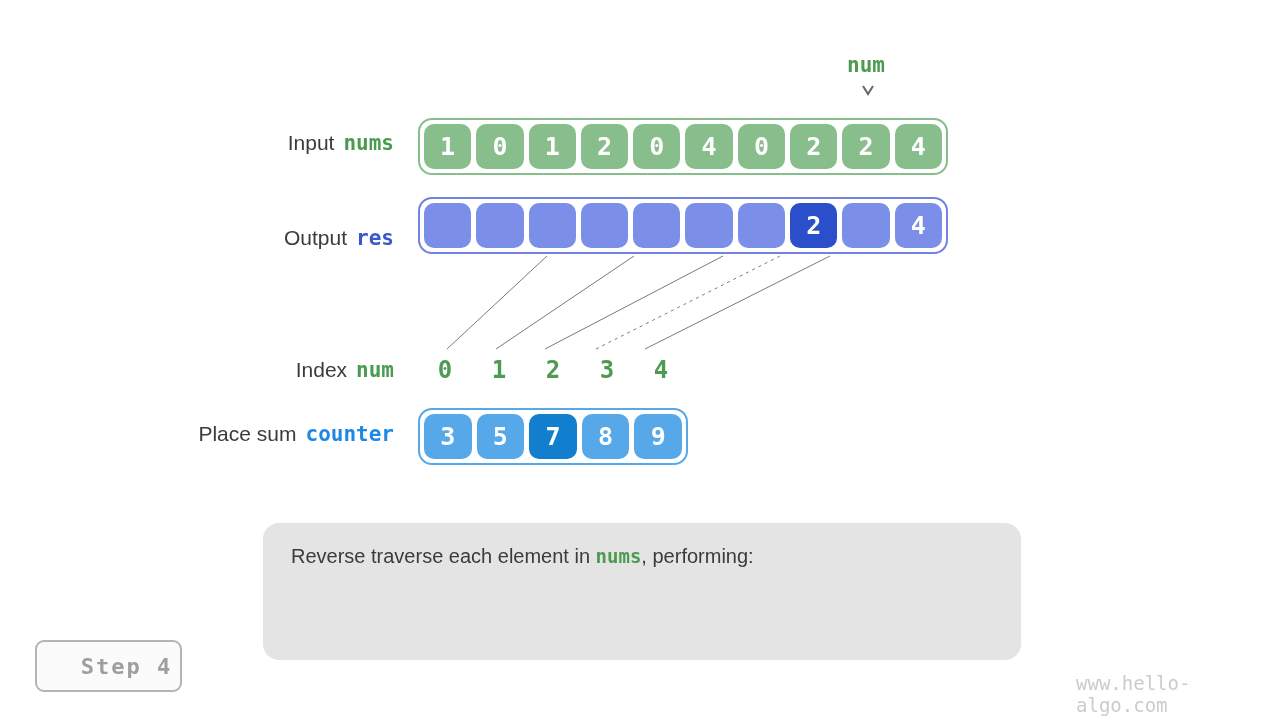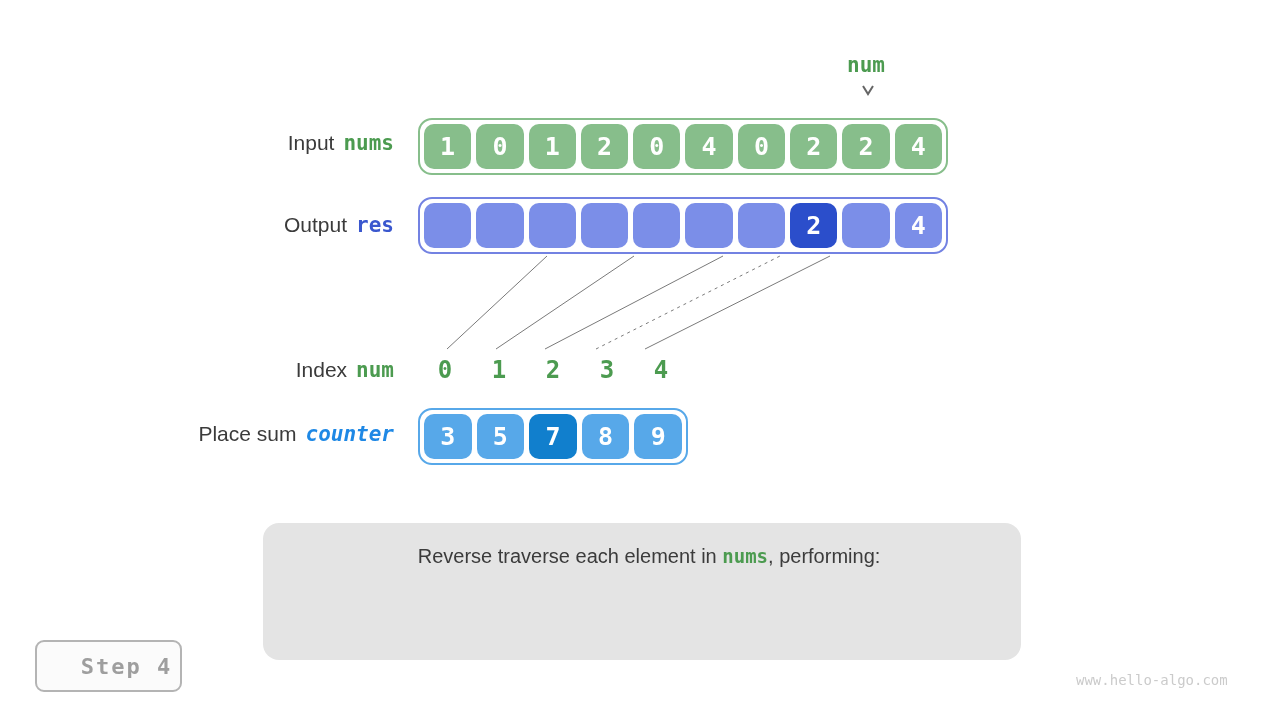--- a/index.html
+++ b/index.html
@@ -9,21 +9,21 @@
   
   .num-pointer{position:absolute;left:816px;top:53px;width:100px;text-align:center;
                font-family:"DejaVu Sans Mono",monospace;font-weight:bold;font-size:21px;color:#4c9b50;}
   .num-arrow{position:absolute;left:859px;top:83px;width:18px;height:16px;}
 
   
   .row-label{position:absolute;right:886px;white-space:nowrap;text-align:right;font-size:21px;color:#3b3b3b;}
   .row-label .code{font-family:"DejaVu Sans Mono",monospace;font-weight:bold;margin-left:9px;font-size:21px;}
   .code-green{color:#4c9b50;}
   .code-indigo{color:#3a57ce;}
-  .code-blue{color:#1e88e5;font-style:italic;}
+  .code-blue{color:#1e88e5;}
 
   
   .array{position:absolute;display:flex;gap:5px;padding:4px;border:2px solid;border-radius:14px;
          box-sizing:border-box;background:#ffffff;}
   .array .cell{flex:1;height:45px;border-radius:10px;display:flex;align-items:center;justify-content:center;
          color:#ffffff;font-family:"DejaVu Sans Mono",monospace;font-weight:bold;font-size:25px;}
   .array.green{border-color:#87be8b;}
   .array.green .cell{background:#87be8b;}
   .array.peri{border-color:#7382e2;}
   .array.peri .cell{background:#7b8ee8;}
@@ -42,38 +42,38 @@
        font-size:24px;color:#4c9b50;}
 
   
   svg.connectors{position:absolute;left:0;top:0;width:1280px;height:720px;pointer-events:none;}
   svg.connectors line{stroke:#7a7a7a;stroke-width:1;}
   svg.connectors line.dashed{stroke-dasharray:3 4;}
   .chev{stroke:#666666;stroke-width:2;fill:none;}
 
   
   .note{position:absolute;left:263px;top:523px;width:758px;height:137px;background:#e4e4e4;
-        border-radius:16px;box-sizing:border-box;padding:15px 14px 0 28px;text-align:center;}
+        border-radius:16px;box-sizing:border-box;padding:15px 14px 0 28px;}
   .note-line{line-height:36.5px;font-size:20px;color:#3b3b3b;white-space:nowrap;}
   .note-line .seg-mono{font-family:"DejaVu Sans Mono",monospace;font-weight:bold;font-size:19px;}
   .note-line .seg-green{color:#4c9b50;}
   .note-line .seg-blue{color:#1e88e5;}
   .note-line .seg-indigo{color:#3a57ce;}
   .note-line .seg-bracket{font-family:"DejaVu Sans Mono",monospace;font-weight:normal;
         color:#3b3b3b;font-size:19px;}
 
   
   .step-badge{position:absolute;left:35px;top:640px;width:147px;height:52px;border:2px solid #b4b4b4;
         border-radius:9px;background:#fbfbfb;box-sizing:border-box;display:flex;align-items:center;
         justify-content:center;font-family:"DejaVu Sans Mono",monospace;font-weight:bold;
         font-size:22px;color:#9e9e9e;letter-spacing:2px;padding-left:36px;}
 
   
   .watermark{position:absolute;left:1076px;top:672px;font-family:"DejaVu Sans Mono",monospace;
-        font-size:14px;color:#cbcbcb;}
+        font-size:19px;color:#cbcbcb;}
 </style>
 </head>
 <body>
 
 <div class="canvas">
 
   <div class="num-pointer">num</div>
   <div class="num-arrow">
     <svg width="18" height="16" viewBox="0 0 18 16">
       <polyline class="chev" points="4,3 9,11 14,3"></polyline>
@@ -89,21 +89,21 @@
       <div class="cell">1</div>
       <div class="cell">2</div>
       <div class="cell">0</div>
       <div class="cell">4</div>
       <div class="cell">0</div>
       <div class="cell">2</div>
       <div class="cell">2</div>
       <div class="cell">4</div>
     </div>
 
-  <div class="row-label" style="top:213px;">
+  <div class="row-label" style="top:226px;">
     <span>Output</span><span class="code code-indigo">res</span>
   </div>
   <div id="output-array" class="array peri">
       <div class="cell"></div>
       <div class="cell"></div>
       <div class="cell"></div>
       <div class="cell"></div>
       <div class="cell"></div>
       <div class="cell"></div>
       <div class="cell"></div>

